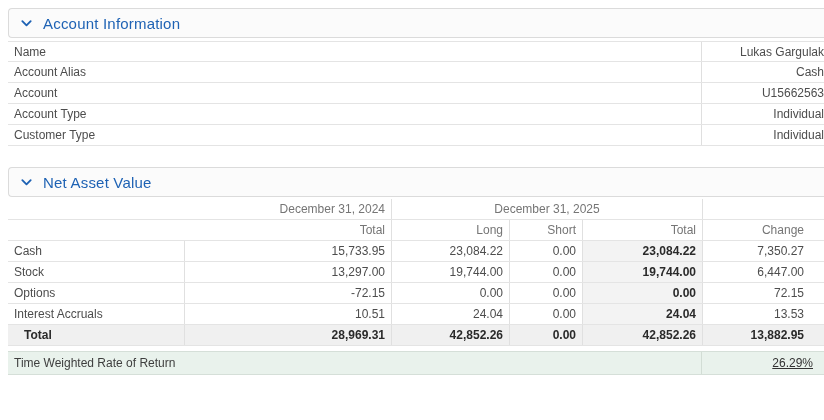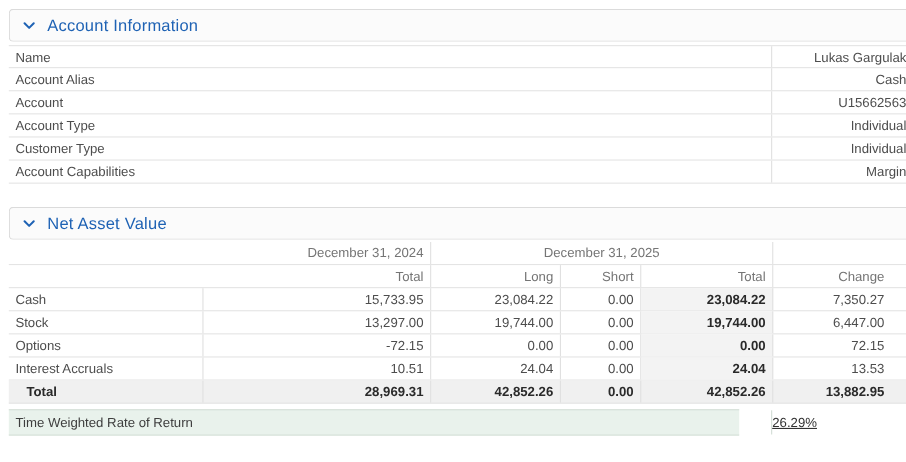--- a/index.html
+++ b/index.html
@@ -37,21 +37,21 @@
   .c-t25   { flex:0 0 120px; text-align:right; padding-right:6px; border-right:1px solid #e0e0e0; }
   .c-change{ flex:1; text-align:right; padding-right:20px; }
   .c-group { flex:0 0 311px; text-align:center; border-right:1px solid #e0e0e0; }
   .muted{ color:#757575; }
   .bold{ font-weight:bold; color:#2a2a2a; }
   .nrow .shade{ background:var(--total-col-bg,#f3f3f3); }
   .nrow.total-row{ background:var(--total-row-bg,#f0f0f0); }
   .nrow.total-row .c-label{ padding-left:16px; }
 
   
-  .twr-row{ margin:5px 0 0 8px; width:664px; height:24px; display:flex;
+  .twr-row{ margin:5px 0 0 8px; width:816px; height:24px; display:flex;
             background:var(--twr-bg,#e9f2ec);
             border-top:1px solid #d5dfd8; border-bottom:1px solid #d5dfd8;
             font-size:12px; color:#3e3e3e;align-items:center; }
   .twr-row .lab{ flex:0 0 694px; padding-left:6px; line-height:22px;
                  border-right:1px solid #d2ddd5; }
   .twr-row .val{ flex:1; text-align:right; padding-right:11px; line-height:22px; color:#333;text-decoration:underline; }
 </style>
 </head>
 <body>
 
@@ -77,24 +77,20 @@
     <div class="lab">Account</div>
     <div class="val">U15662563</div>
   </div>
   <div class="acct-row">
     <div class="lab">Account Type</div>
     <div class="val">Individual</div>
   </div>
   <div class="acct-row">
     <div class="lab">Customer Type</div>
     <div class="val">Individual</div>
-  </div>
-  <div class="acct-row">
-    <div class="lab">Account Capabilities</div>
-    <div class="val">Margin</div>
   </div>
 </div>
 
 <div class="section-bar" style="margin-top:21px">
   <span class="chev">
     <svg width="13" height="13" viewBox="0 0 14 14">
         <path d="M2.5 4.5 L7 9 L11.5 4.5" fill="none" stroke="#1e62b4" stroke-width="2" stroke-linecap="round" stroke-linejoin="round"></path>
       </svg>
   </span>
   <span class="title">Net Asset Value</span>

